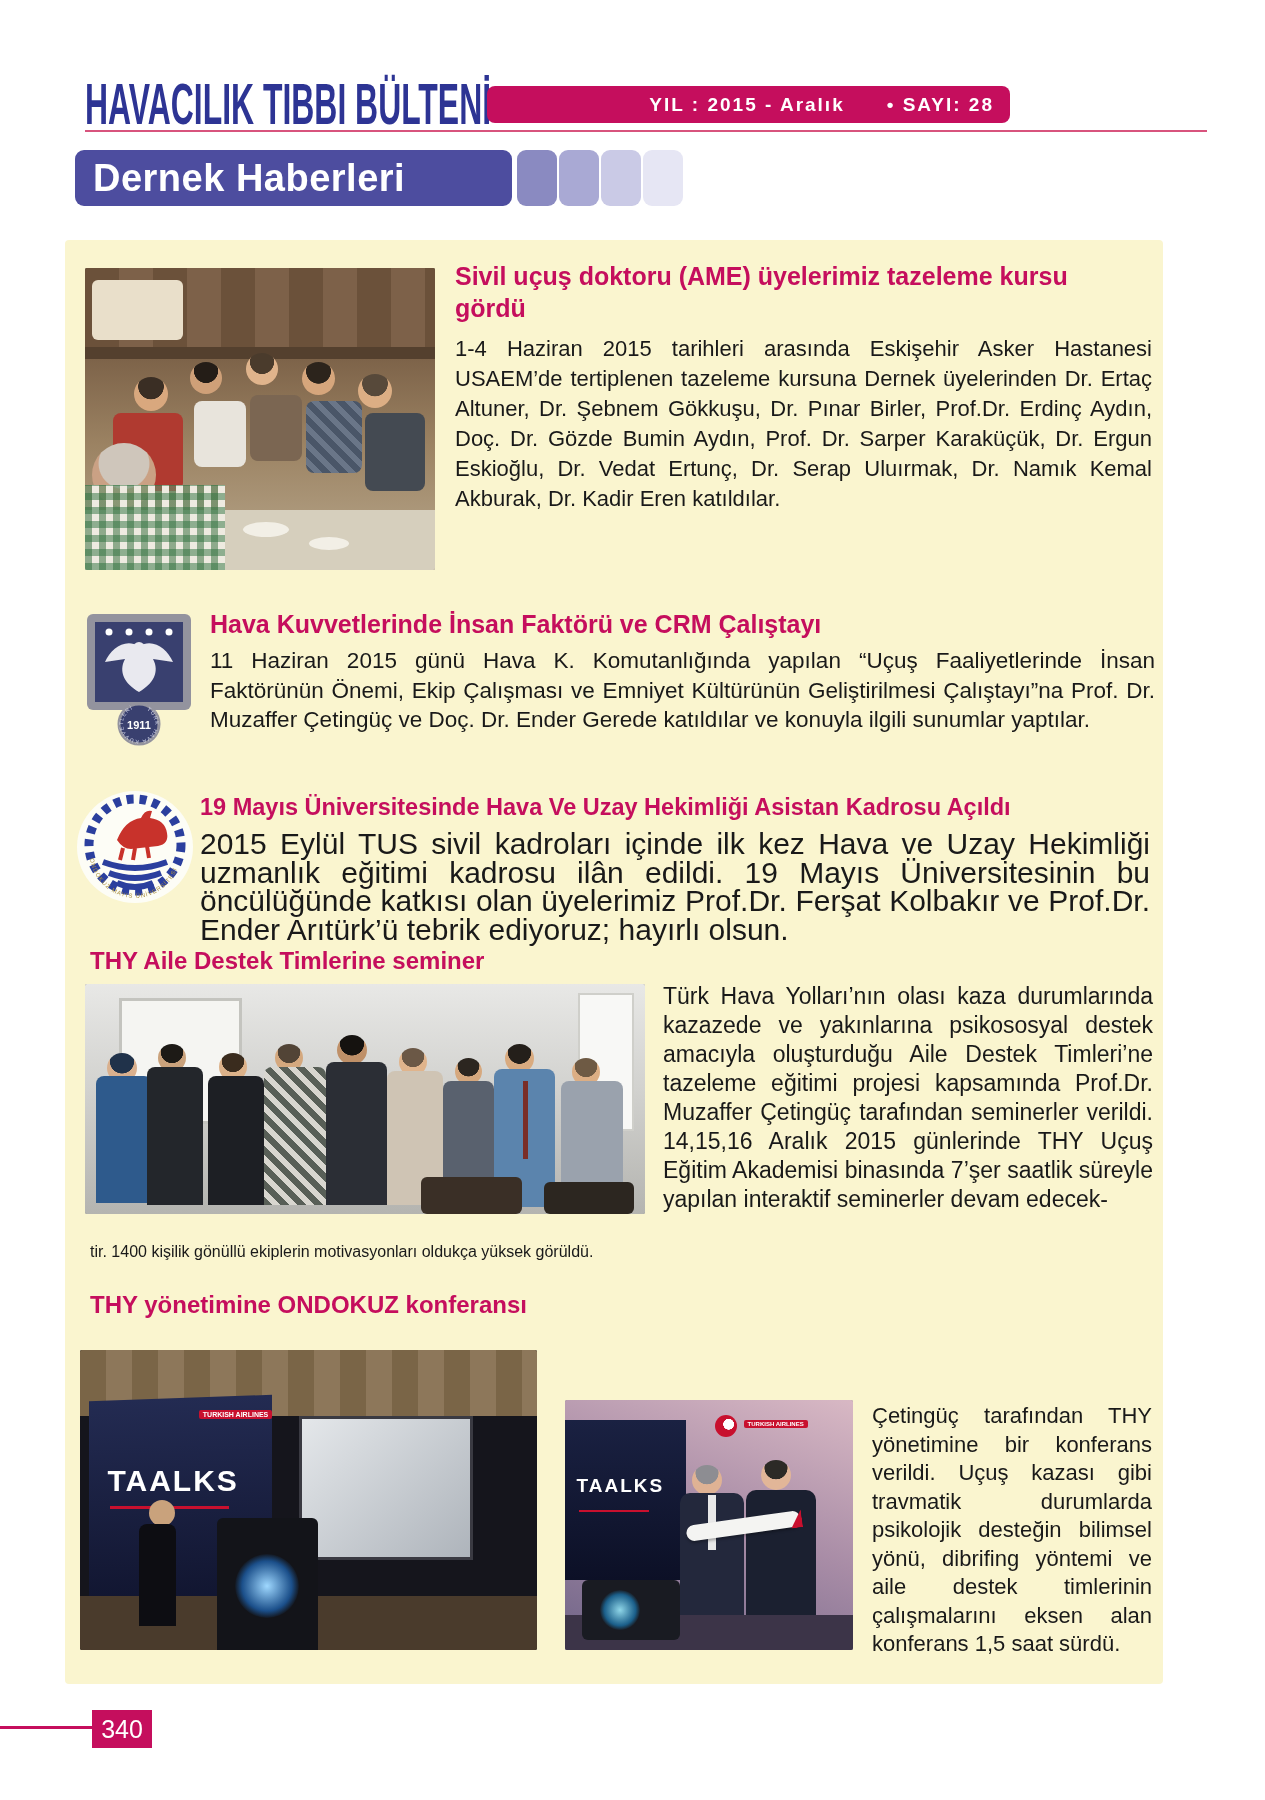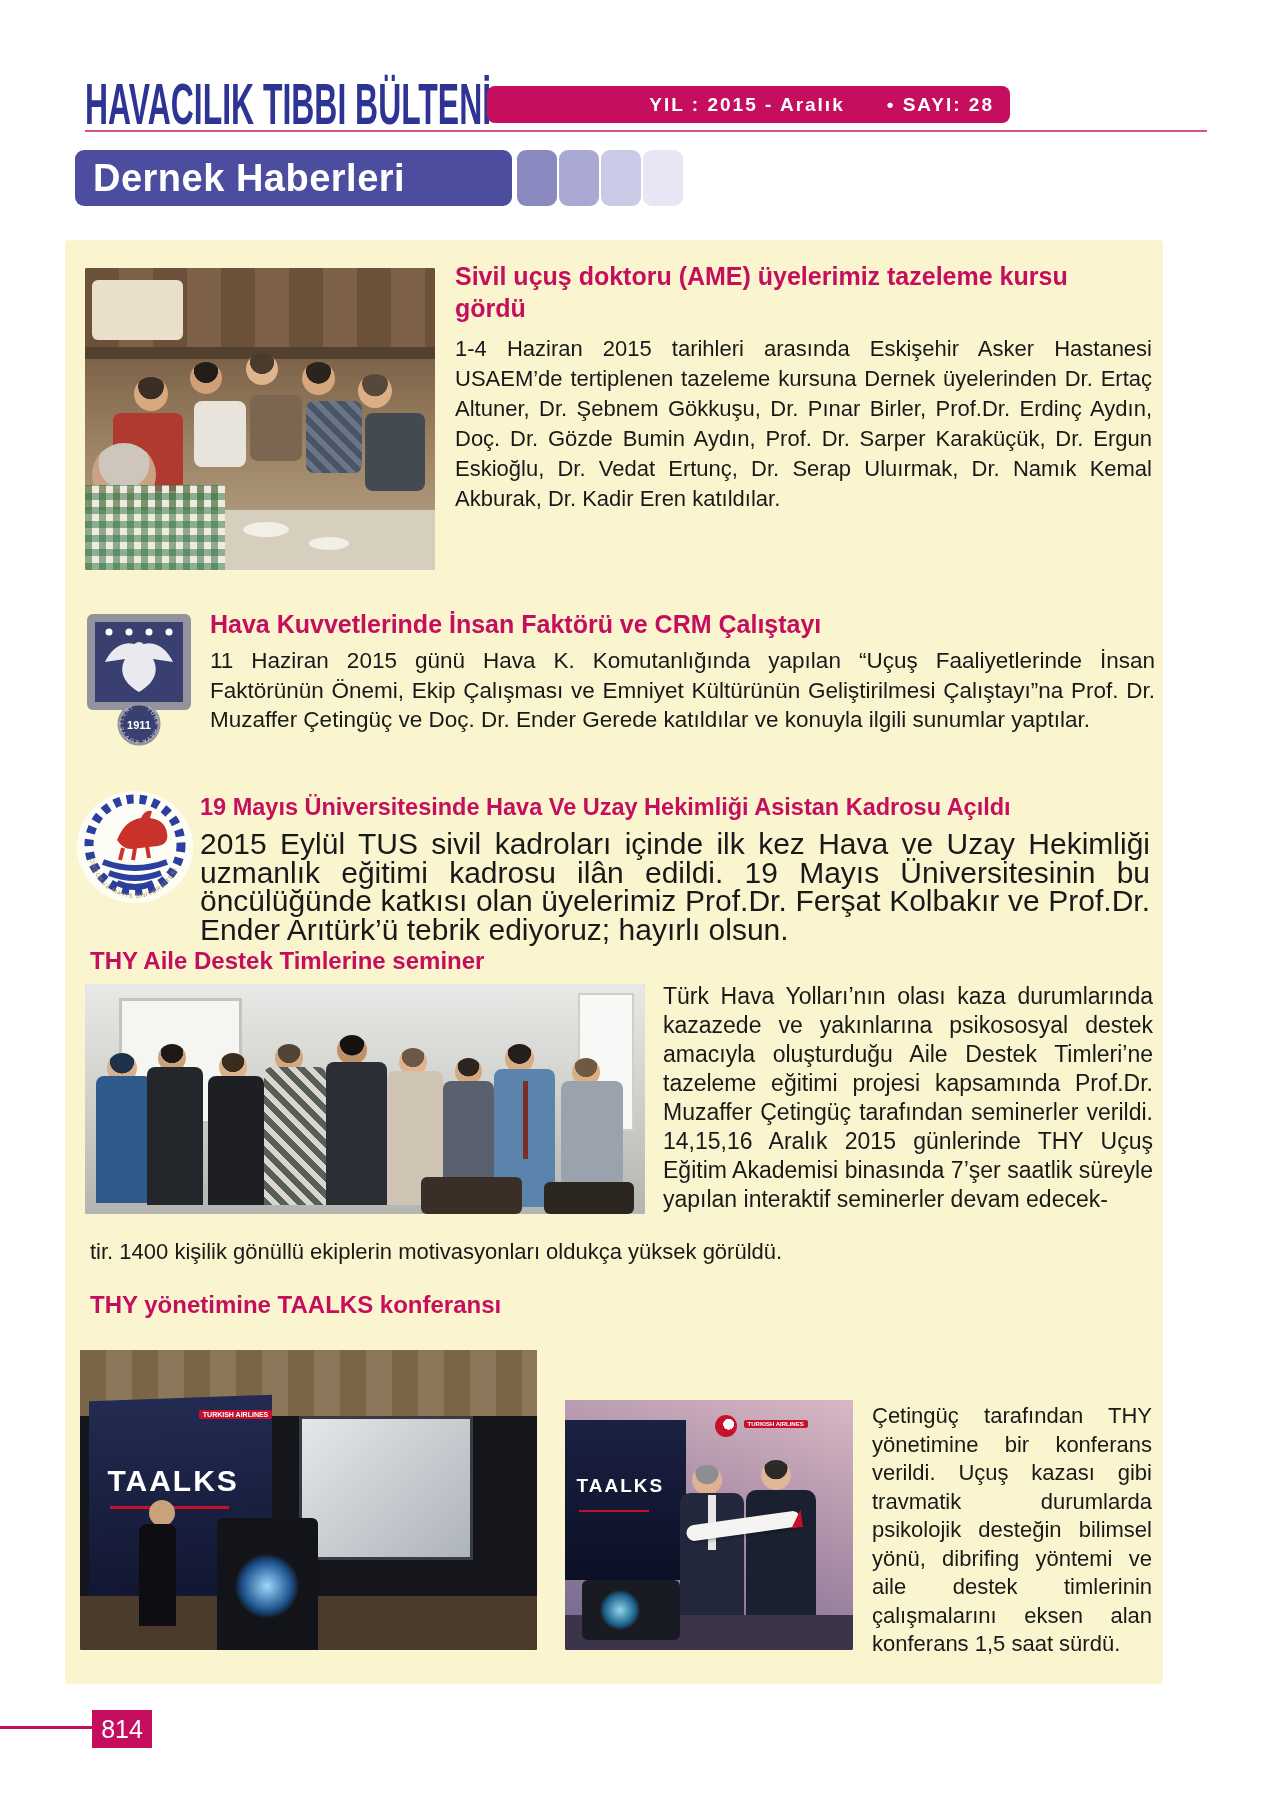--- a/index.html
+++ b/index.html
@@ -157,23 +157,23 @@
     <div class="ph" style="left:64%;top:42%;width:9%;height:54%;background:#59616e;border-radius:8px 8px 0 0;"></div>
     <div class="ph" style="left:75%;top:26%;width:29px;height:29px;border-radius:50%;background:radial-gradient(circle at 50% 28%,#241f1a 45%,#d9ab80 47%);"></div>
     <div class="ph" style="left:73%;top:37%;width:11%;height:60%;background:#5b84ad;border-radius:8px 8px 0 0;"></div>
     <div class="ph" style="left:78.2%;top:42%;width:5px;height:34%;background:#7a2e28;"></div>
     <div class="ph" style="left:87%;top:32%;width:28px;height:28px;border-radius:50%;background:radial-gradient(circle at 50% 28%,#6e5a44 45%,#dcae84 47%);"></div>
     <div class="ph" style="left:85%;top:42%;width:11%;height:54%;background:#9aa2ad;border-radius:8px 8px 0 0;"></div>
     <div class="ph" style="left:60%;top:84%;width:18%;height:16%;background:#3a2f26;border-radius:6px;"></div>
     <div class="ph" style="left:82%;top:86%;width:16%;height:14%;background:#2c2620;border-radius:6px;"></div>
   </div>
   <div class="art-body" style="left:663px;top:982px;width:490px;font-size:23px;line-height:29px;">Türk Hava Yolları’nın olası kaza durumlarında kazazede ve yakınlarına psikososyal destek amacıyla oluşturduğu Aile Destek Timleri’ne tazeleme eğitimi projesi kapsamında Prof.Dr. Muzaffer Çetingüç tarafından seminerler verildi. 14,15,16 Aralık 2015 günlerinde THY Uçuş Eğitim Akademisi binasında 7’şer saatlik süreyle yapılan interaktif seminerler devam edecek-</div>
-  <div class="art-body nowrap" style="left:90px;top:1238px;width:1065px;font-size:22px;line-height:28px;">tir. 1400 kişilik gönüllü ekiplerin motivasyonları oldukça yüksek görüldü.</div>
-
-  <div class="art-title" style="left:90px;top:1290px;width:700px;font-size:24px;">THY yönetimine TAALKS konferansı</div>
+  <div class="art-body nowrap" style="left:90px;top:1238px;width:1065px;font-size:16px;line-height:28px;">tir. 1400 kişilik gönüllü ekiplerin motivasyonları oldukça yüksek görüldü.</div>
+
+  <div class="art-title" style="left:90px;top:1290px;width:700px;font-size:24px;">THY yönetimine ONDOKUZ konferansı</div>
 
   <div class="photo" style="left:80px;top:1350px;width:457px;height:300px;">
     <div class="ph" style="left:0;top:0;width:100%;height:100%;background:#241f1a;"></div>
     <div class="ph" style="left:0;top:0;width:100%;height:22%;background:repeating-linear-gradient(90deg,#7a6547 0 26px,#8d775a 26px 52px);"></div>
     <div class="ph" style="left:0;top:22%;width:100%;height:60%;background:#15151c;"></div>
     <div class="ph" style="left:2%;top:16%;width:40%;height:72%;background:linear-gradient(180deg,#232b52 0%,#10142e 100%);transform:skewY(-2deg);"></div>
     <div class="brand-small" style="left:26%;top:20%;font-size:7px;">TURKISH AIRLINES</div>
     <div class="brand-label" style="left:6%;top:38%;font-size:30px;">TAALKS</div>
     <div class="ph" style="left:6.5%;top:52%;width:26%;height:3px;background:#c8102e;"></div>
     <div class="ph" style="left:48%;top:22%;width:38%;height:48%;background:linear-gradient(135deg,#e4e7ea 0%,#aeb4bb 100%);border:3px solid #3a3a42;box-sizing:border-box;"></div>
@@ -200,16 +200,16 @@
     <div class="ph" style="left:78%;top:44%;width:12px;height:18px;background:#c8102e;clip-path:polygon(0 100%,100% 100%,100% 0);transform:rotate(-8deg);"></div>
     <div class="ph" style="left:0;top:86%;width:100%;height:14%;background:#3c3448;"></div>
     <div class="ph" style="left:6%;top:72%;width:34%;height:24%;background:#191b22;border-radius:6px;"></div>
     <div class="ph" style="left:12%;top:76%;width:40px;height:40px;border-radius:50%;background:radial-gradient(circle,#8fd6e8 0%,#1b5f8a 55%,rgba(0,0,0,0) 72%);"></div>
   </div>
 
   <div class="art-body" style="left:872px;top:1402px;width:280px;font-size:22px;line-height:28.5px;">Çetingüç tarafından THY yönetimine bir konferans verildi. Uçuş kazası gibi travmatik durumlarda psikolojik desteğin bilimsel yönü, dibrifing yöntemi ve aile destek timlerinin çalışmalarını eksen alan konferans 1,5 saat sürdü.</div>
 
   <div class="footer-line"></div>
   <div class="page-badge">
-    <span>814</span>
+    <span>340</span>
   </div>
 
 </div>
 
 </body></html>

